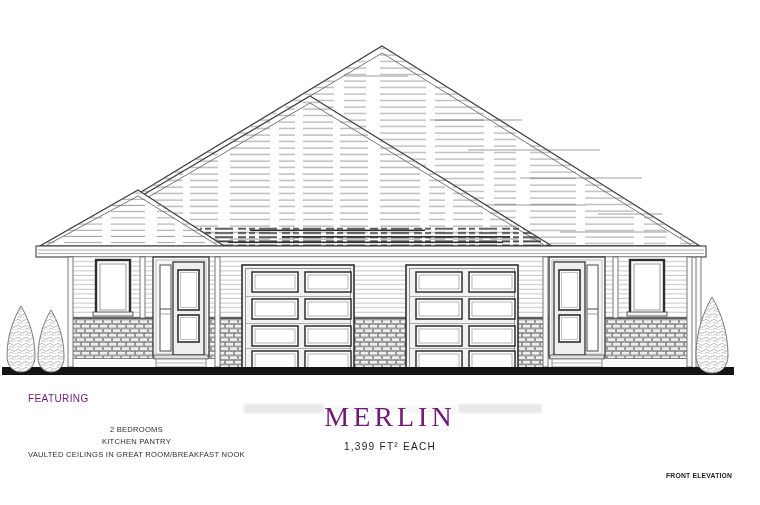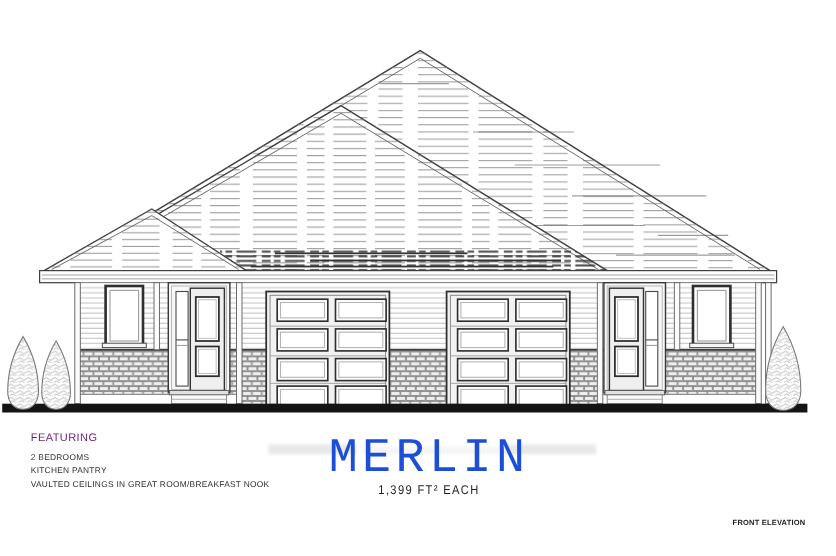--- a/index.html
+++ b/index.html
@@ -4,28 +4,28 @@
 <style>
   html,body{margin:0;padding:0;}
   body{
     width:760px;height:505px;position:relative;overflow:hidden;
     background:#fefefe;font-family:"Liberation Sans",sans-serif;
   }
   .sheet{position:absolute;inset:0;background:#fff;}
   svg.drawing{position:absolute;left:0;top:0;}
   .featuring-block{position:absolute;left:28px;top:393px;color:#1b1b1b;}
   .featuring-heading{font-size:10px;font-weight:400;letter-spacing:.4px;color:#701a75;}
-  .feature-list{list-style:none;margin:6px 0 0 0;padding:0;}
+  .feature-list{list-style:none;margin:20px 0 0 0;padding:0;text-align:center;}
   .feature-list li{
     font-size:7.6px;line-height:12.4px;letter-spacing:.25px;color:#2e2e2e;font-weight:500;
   }
   .title-block{position:absolute;left:240px;top:397px;width:300px;text-align:center;}
   .model-name{
-    font-family:Liberation Mono, monospace;font-size:44px;line-height:40px;
-    letter-spacing:4px;color:#1d4ed8;font-weight:500;
+    font-family:Liberation Serif, serif;font-size:28px;line-height:40px;
+    letter-spacing:4px;color:#701a75;font-weight:500;
   }
   .area-label{
     margin-top:3px;font-size:11.5px;letter-spacing:1.4px;color:#1e1e1e;
     transform:scaleX(.88);transform-origin:center;font-weight:500;
   }
   .front-elevation-label{
     position:absolute;left:666px;top:472px;font-size:6.8px;font-weight:700;
     letter-spacing:.2px;color:#222;
   }
   .watermark{position:absolute;background:#b4b4b4;filter:blur(1.3px);}

